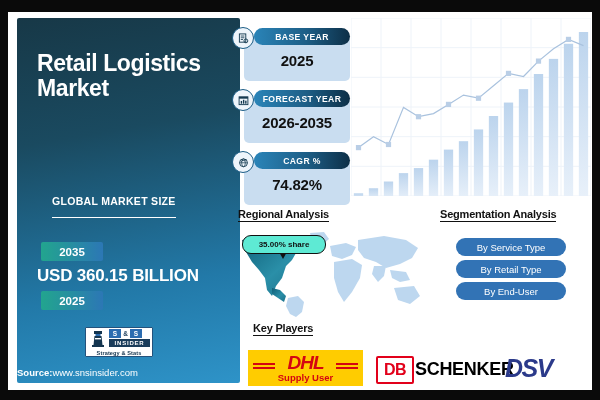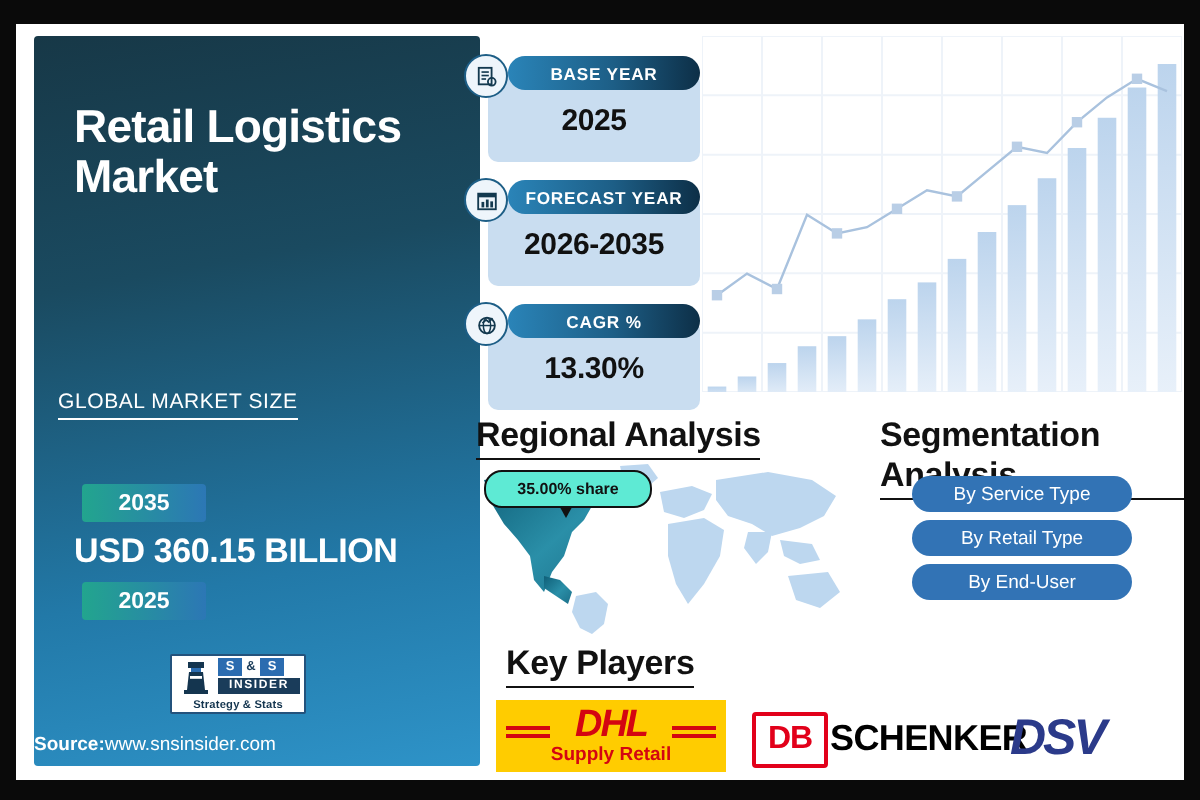--- a/index.html
+++ b/index.html
@@ -24,23 +24,23 @@
     background:linear-gradient(170deg,#173847 0%,#1a4a60 32%,#2279a8 72%,#2e93c8 100%);
     border-radius:2px;
     box-shadow:0 0 0 1px rgba(255,255,255,.25);
   }
   #title{
     position:absolute;left:20px;top:33px;width:175px;
     color:#fff;font-size:23px;line-height:25px;font-weight:bold;
     letter-spacing:-.4px;
   }
   #gmsLabel{
-    position:absolute;left:12px;top:177px;
-    color:#ffffff;font-size:10.5px;font-weight:normal;letter-spacing:.3px;
-    border-bottom:1.4px solid #ffffff;padding-bottom:2px;
+    position:absolute;left:35px;top:177px;
+    color:#ffffff;font-size:10.5px;font-weight:bold;letter-spacing:.3px;
+    border-bottom:1.4px solid #ffffff;padding-bottom:10px;
   }
   .bigval{
     position:absolute;left:20px;color:#fff;font-size:17px;font-weight:bold;
     letter-spacing:-.2px;white-space:nowrap;
   }
   #val2035{top:199px;}
   #val2025{top:248px;}
   .yearchip{
     position:absolute;left:24px;width:62px;height:19px;
     background:linear-gradient(90deg,#22a58e 0%,#2c77b5 100%);
@@ -105,21 +105,21 @@
   }
 
   
   #chartArea{
     position:absolute;left:343px;top:6px;width:240px;height:178px;
     overflow:hidden;background:#ffffff;
   }
 
   
   .sectionHead{
-    position:absolute;color:#111;font-size:17px;font-weight:bold;
+    position:absolute;color:#111;font-size:11px;font-weight:bold;
     border-bottom:1.4px solid #111;padding-bottom:1px;letter-spacing:-.2px;
   }
   #regionHead{left:230px;top:196px;}
   #segHead{left:432px;top:196px;}
   #keyHead{left:245px;top:310px;}
 
   
   #mapWrap{position:absolute;left:226px;top:214px;width:195px;height:92px;}
   #sharePill{
     position:absolute;left:8px;top:9px;width:82px;height:17px;
@@ -245,21 +245,21 @@
       <div class="badgeBody"></div>
       <div class="badgeHead">CAGR %</div>
       <div class="badgeIcon">
         <svg width="11" height="11" viewBox="0 0 12 12">
           <circle cx="6" cy="6.3" r="4.3" fill="none" stroke="#13394f" stroke-width="1"></circle>
           <ellipse cx="6" cy="6.3" rx="2" ry="4.3" fill="none" stroke="#13394f" stroke-width="0.8"></ellipse>
           <line x1="1.7" y1="6.3" x2="10.3" y2="6.3" stroke="#13394f" stroke-width="0.8"></line>
           <path d="M3.5 5 L5.5 3.2 L7 4.4 L9 2.2" fill="none" stroke="#13394f" stroke-width="1"></path>
         </svg>
       </div>
-      <div class="badgeValue">13.30%</div>
+      <div class="badgeValue">74.82%</div>
     </div>
 
     <div id="chartArea">
       <svg id="chartSvg" width="240" height="178" viewBox="0 0 240 178">
           <defs>
             <linearGradient id="barG" x1="0" y1="0" x2="0" y2="1">
               <stop offset="0%" stop-color="#bcd4ed"></stop>
               <stop offset="100%" stop-color="#e9f1fa"></stop>
             </linearGradient>
           </defs>
@@ -354,21 +354,21 @@
     <div class="segPill" id="sp2">By End-User</div>
 
     <div class="sectionHead" id="keyHead">Key Players</div>
 
     <div id="dhlLogo">
       <div class="dhlDash" style="left:5px;top:13px;width:22px;"></div>
       <div class="dhlDash" style="left:5px;top:17px;width:22px;"></div>
       <div class="dhlDash" style="left:88px;top:13px;width:22px;"></div>
       <div class="dhlDash" style="left:88px;top:17px;width:22px;"></div>
       <div id="dhlText">DHL</div>
-      <div id="dhlSub">Supply Retail</div>
+      <div id="dhlSub">Supply User</div>
     </div>
 
     <div id="dbBox">DB</div>
     <div id="schenkerText">SCHENKER</div>
 
     <div id="dsvLogo">
       <svg width="84" height="26" viewBox="0 0 84 26">
         <text x="0" y="21" font-family="'Liberation Sans',sans-serif" font-size="25" font-weight="bold" font-style="italic" fill="#2B3A8A" letter-spacing="-1.5">DSV</text>
       </svg>
     </div>

